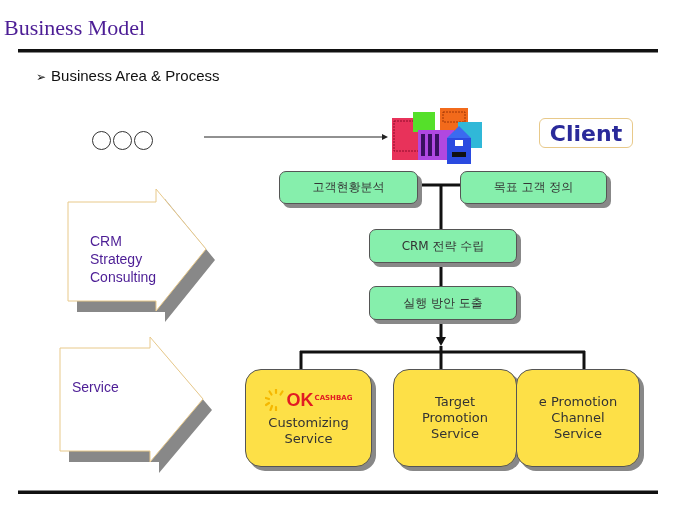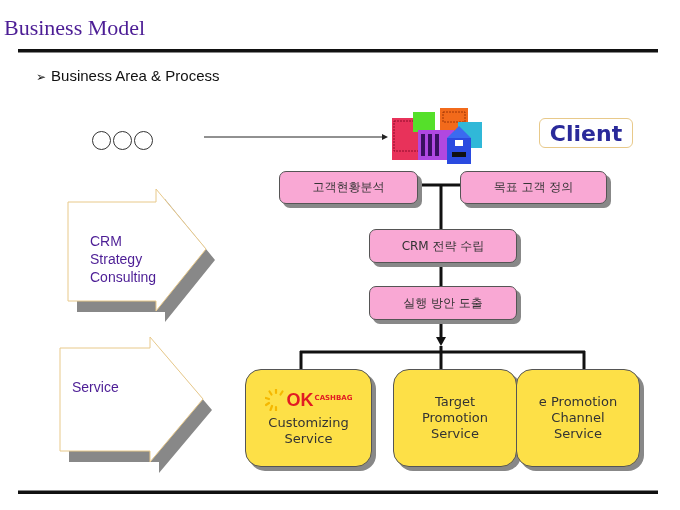--- a/index.html
+++ b/index.html
@@ -5,21 +5,21 @@
     html, body { margin: 0; padding: 0; background: #ffffff; }
     body { width: 680px; height: 510px; position: relative; overflow: hidden;
            font-family: "DejaVu Sans", "Liberation Sans", sans-serif; color: #222; }
     .abs { position: absolute; }
     .title { left: 4px; top: 15px; font-size: 22px; font-family: Liberation Serif, serif; color: #4c1d95; }
     .rule-top { left: 18px; top: 49px; width: 640px; height: 3px; background: #111; box-shadow: 0 1px 0 #888; }
     .rule-bottom { left: 18px; top: 491px; width: 640px; height: 3px; background: #111; box-shadow: 0 -1px 0 #888; }
     .subtitle { left: 36px; top: 67px; font-size: 15px; font-family: "Liberation Sans", sans-serif; color: #111; }
     .subtitle .bullet { font-size: 12px; margin-right: 5px; }
     .circle { display: inline-block; width: 17px; height: 17px; border: 1px solid #333; border-radius: 50%; margin-right: 2px; }
-    .box { position: absolute; background: #f9a8d4; border: 1px solid #555; border-radius: 7px;
+    .box { position: absolute; background: #86efac; border: 1px solid #555; border-radius: 7px;
            box-shadow: 4px 4px 0 #888; display: flex; align-items: center; justify-content: center;
            font-size: 12px; color: #333; text-align: center; }
     .svc { position: absolute; background: #fde047; border: 1px solid #555; border-radius: 16px;
            box-shadow: 4px 4px 0 #888; display: flex; flex-direction: column; align-items: center; justify-content: center;
            font-size: 13px; color: #333; text-align: center; line-height: 16px; }
     .client-label { left: 502px; top: 118px; width: 92px; height: 28px; border: 1px solid #e8c98a; border-radius: 6px;
                     font-size: 22px; font-weight: bold; color: #2a2a9a; display: flex; align-items: center; justify-content: center;
                     font-family: "DejaVu Sans", sans-serif; margin-left: 37px; }
     .arrow-text { position: absolute; font-size: 14px; line-height: 18px; text-align: left; color: #4c1d95;
                   font-family: "Liberation Sans", sans-serif; }

